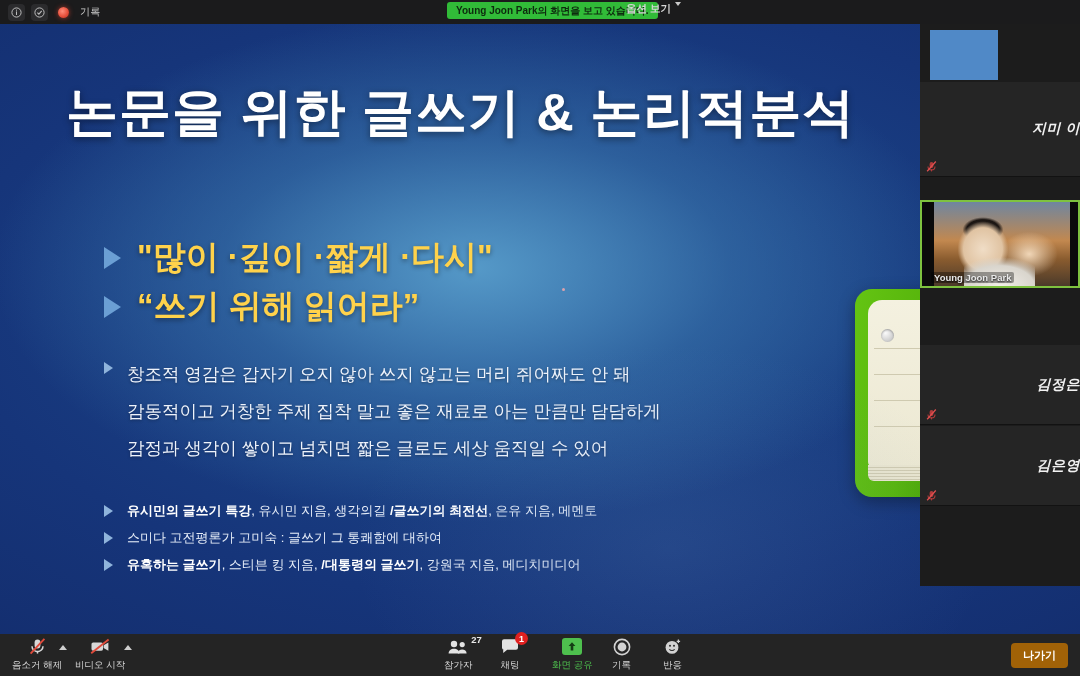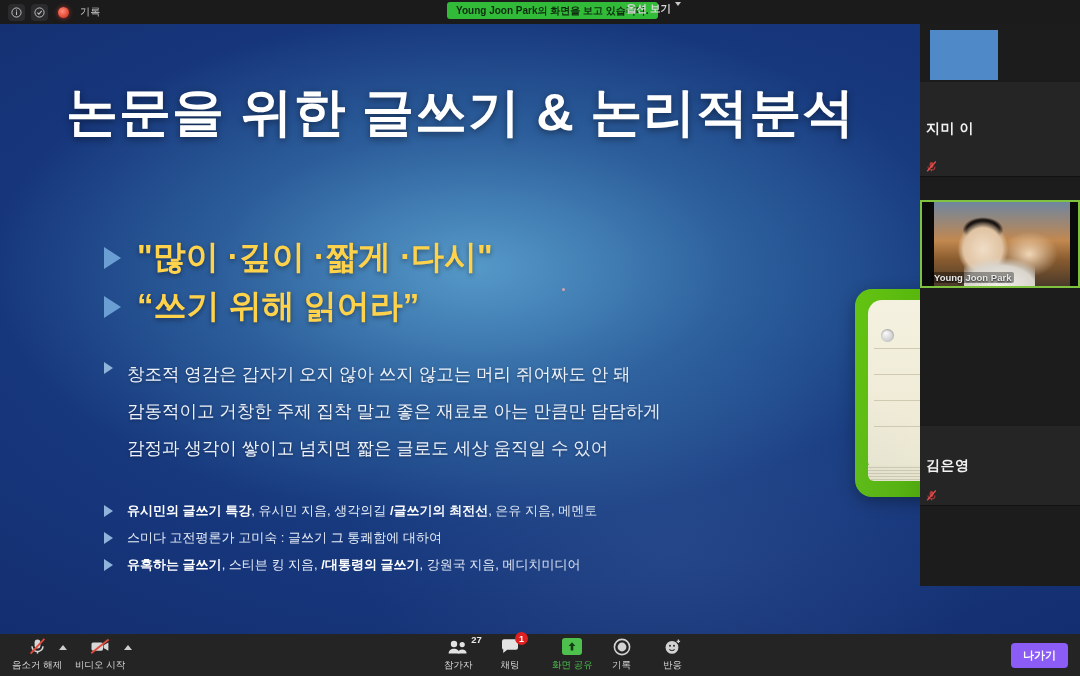--- a/index.html
+++ b/index.html
@@ -150,23 +150,24 @@
   .partial-tile {
     position: absolute; left: 10px; top: 6px; width: 68px; height: 50px;
     background: #5089c7;
   }
   .tile {
     position: absolute; left: 0; width: 160px;
     background: #252525; border-bottom: 1px solid #121212;
     overflow: hidden;
   }
   .tile .name-center {
-    position: absolute; left: 6px; right: 0; top: 50%; transform: translateY(-50%);
-    text-align: left; color: #f2f2f2; font-size: 14px; font-weight: bold;
+    position: absolute; left: 0; right: 0; top: 50%; transform: translateY(-50%);
+    text-align: right; color: #f2f2f2; font-size: 14px; font-weight: bold;
     letter-spacing: .5px;
+    font-style: italic;
   }
   .tile .name-corner {
     position: absolute; left: 20px; bottom: 3px;
     color: #e9e9e9; font-size: 9.5px; font-weight: bold;
     text-shadow: 0 1px 2px rgba(0,0,0,.9);
     background: rgba(0,0,0,.35); padding: 0 3px; border-radius: 2px;
   }
   .tile.video { background: #0b0b0b; }
   .tile.active { border: 2px solid #7ec23f; }
 
@@ -226,21 +227,21 @@
     min-width: 13px; height: 13px; padding: 0 3px; border-radius: 7px;
     background: #e02020; color: #fff; font-size: 9px; font-weight: bold;
     display: flex; align-items: center; justify-content: center;
   }
   .share-ico {
     width: 20px; height: 17px; background: #4ec04e; border-radius: 3px;
     display: flex; align-items: center; justify-content: center;
   }
   .leave-btn {
     position: absolute; right: 12px; top: 9px;
-    background: #8b5cf6; color: #fff; font-size: 11px; font-weight: bold;
+    background: #a16207; color: #fff; font-size: 11px; font-weight: bold;
     padding: 5px 12px; border-radius: 4px; border: none; cursor: pointer;
   }
 </style>
 </head>
 <body>
 
 <div id="app">
 
   <div class="topbar">
     <div class="tb-left">
@@ -346,20 +347,31 @@
     </div>
 
     <div class="tile video active" style="top:176px;height:88px">
       <div class="vid-yjp">
           <div class="shirt"></div>
         </div>
       <div class="name-corner" style="left:9px">Young Joon Park</div>
     </div>
 
 
+    <div class="tile" style="top:321px;height:80px">
+      <div class="name-center">김정은</div>
+      <div class="mic-off" style="bottom:3px">
+        <svg width="13" height="13" viewBox="0 0 13 13">
+            <rect x="4.6" y="2" width="3.8" height="6" rx="1.9" fill="#b23a3a"></rect>
+            <path d="M3 6.4a3.5 3.5 0 0 0 7 0" fill="none" stroke="#b23a3a" stroke-width="1.1"></path>
+            <rect x="6" y="9.4" width="1" height="2" fill="#b23a3a"></rect>
+            <line x1="2.2" y1="11.3" x2="10.8" y2="1.5" stroke="#e05050" stroke-width="1.3"></line>
+          </svg>
+      </div>
+    </div>
 
     <div class="tile" style="top:402px;height:80px">
       <div class="name-center">김은영</div>
       <div class="mic-off" style="bottom:3px">
         <svg width="13" height="13" viewBox="0 0 13 13">
             <rect x="4.6" y="2" width="3.8" height="6" rx="1.9" fill="#b23a3a"></rect>
             <path d="M3 6.4a3.5 3.5 0 0 0 7 0" fill="none" stroke="#b23a3a" stroke-width="1.1"></path>
             <rect x="6" y="9.4" width="1" height="2" fill="#b23a3a"></rect>
             <line x1="2.2" y1="11.3" x2="10.8" y2="1.5" stroke="#e05050" stroke-width="1.3"></line>
           </svg>

